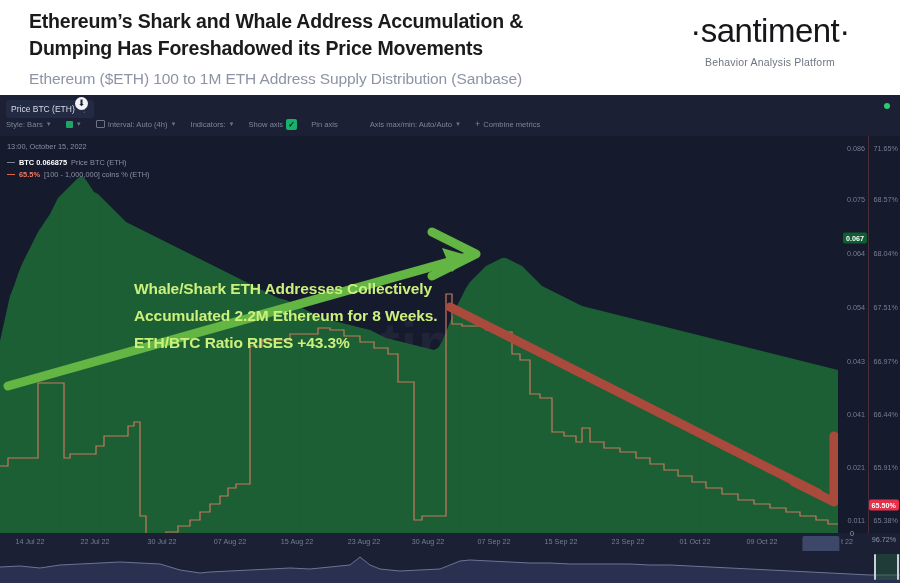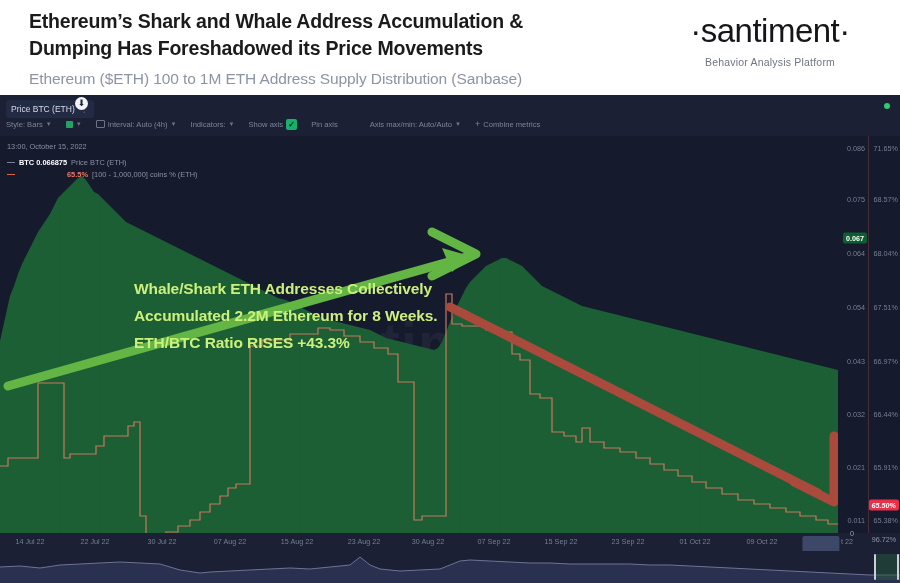--- a/index.html
+++ b/index.html
@@ -79,21 +79,21 @@
     letter-spacing: 1px; white-space: nowrap; pointer-events: none;
   }
 
   
   .legend { position: absolute; left: 7px; top: 6px; z-index: 6; }
   .legend-time { font-size: 7.4px; color: #8a90a4; margin-bottom: 7px; }
   .legend-row { display: flex; align-items: center; gap: 4px; margin-top: 3px; font-size: 7.4px; }
   .lg-dash { width: 8px; height: 0; border-top: 1.6px solid #7b8296; }
   .lg-dash.red { border-top-color: #e0644a; }
   .lg-val { color: #ffffff; font-weight: bold; }
-  .lg-val.red { color: #f07a62; margin-left: 48px; }
+  .lg-val.red { color: #f07a62; }
   .lg-name { color: #8a90a4; }
 
   
   .anno { position: absolute; z-index: 7; font-weight: bold; letter-spacing: -0.1px; }
   .anno-green { left: 134px; top: 139px; color: #ccf07c; font-size: 15.5px; line-height: 27px; }
 
   
   .yaxis { position: absolute; top: 41px; height: 397px; }
   .yaxis-left { left: 838px; width: 30px; }
   .yaxis-right { left: 868px; width: 32px; }
@@ -101,21 +101,21 @@
     position: absolute; right: 3px; transform: translateY(-50%);
     font-size: 7.2px; color: #777e93; white-space: nowrap;
   }
   .yaxis-right .ytick { right: 2px; }
   .ytick.hl-green {
     color: #ffffff; font-weight: bold; background: #0f5d33;
     padding: 1px 3px; border-radius: 2px; right: 1px;
   }
   .ytick.hl-red {
     color: #ffffff; font-weight: bold; background: #e5324a;
-    padding: 1px 3px; border-radius: 2px; right: 1px; font-style: italic;
+    padding: 1px 3px; border-radius: 2px; right: 1px;
   }
   .axis-sep { position: absolute; left: 868px; top: 41px; width: 1px; height: 397px; background: #4a2b3a; }
 
   
   .xaxis {
     position: absolute; left: 0; top: 438px; width: 900px; height: 18px;
     background: #1b2034;
   }
   .xtick {
     position: absolute; top: 4px; transform: translateX(-50%);
@@ -306,21 +306,21 @@
 
     </div>
 
     <div class="yaxis yaxis-left">
       <div class="ytick" style="top:12px">0.086</div>
       <div class="ytick" style="top:63px">0.075</div>
       <div class="ytick hl-green" style="top:102px">0.067</div>
       <div class="ytick" style="top:117px">0.064</div>
       <div class="ytick" style="top:171px">0.054</div>
       <div class="ytick" style="top:225px">0.043</div>
-      <div class="ytick" style="top:278px">0.032</div>
+      <div class="ytick" style="top:278px">0.041</div>
       <div class="ytick" style="top:331px">0.021</div>
       <div class="ytick" style="top:384px">0.011</div>
     </div>
 
     <div class="axis-sep"></div>
 
     <div class="yaxis yaxis-right">
       <div class="ytick" style="top:12px">71.65%</div>
       <div class="ytick" style="top:63px">68.57%</div>
       <div class="ytick" style="top:117px">68.04%</div>

